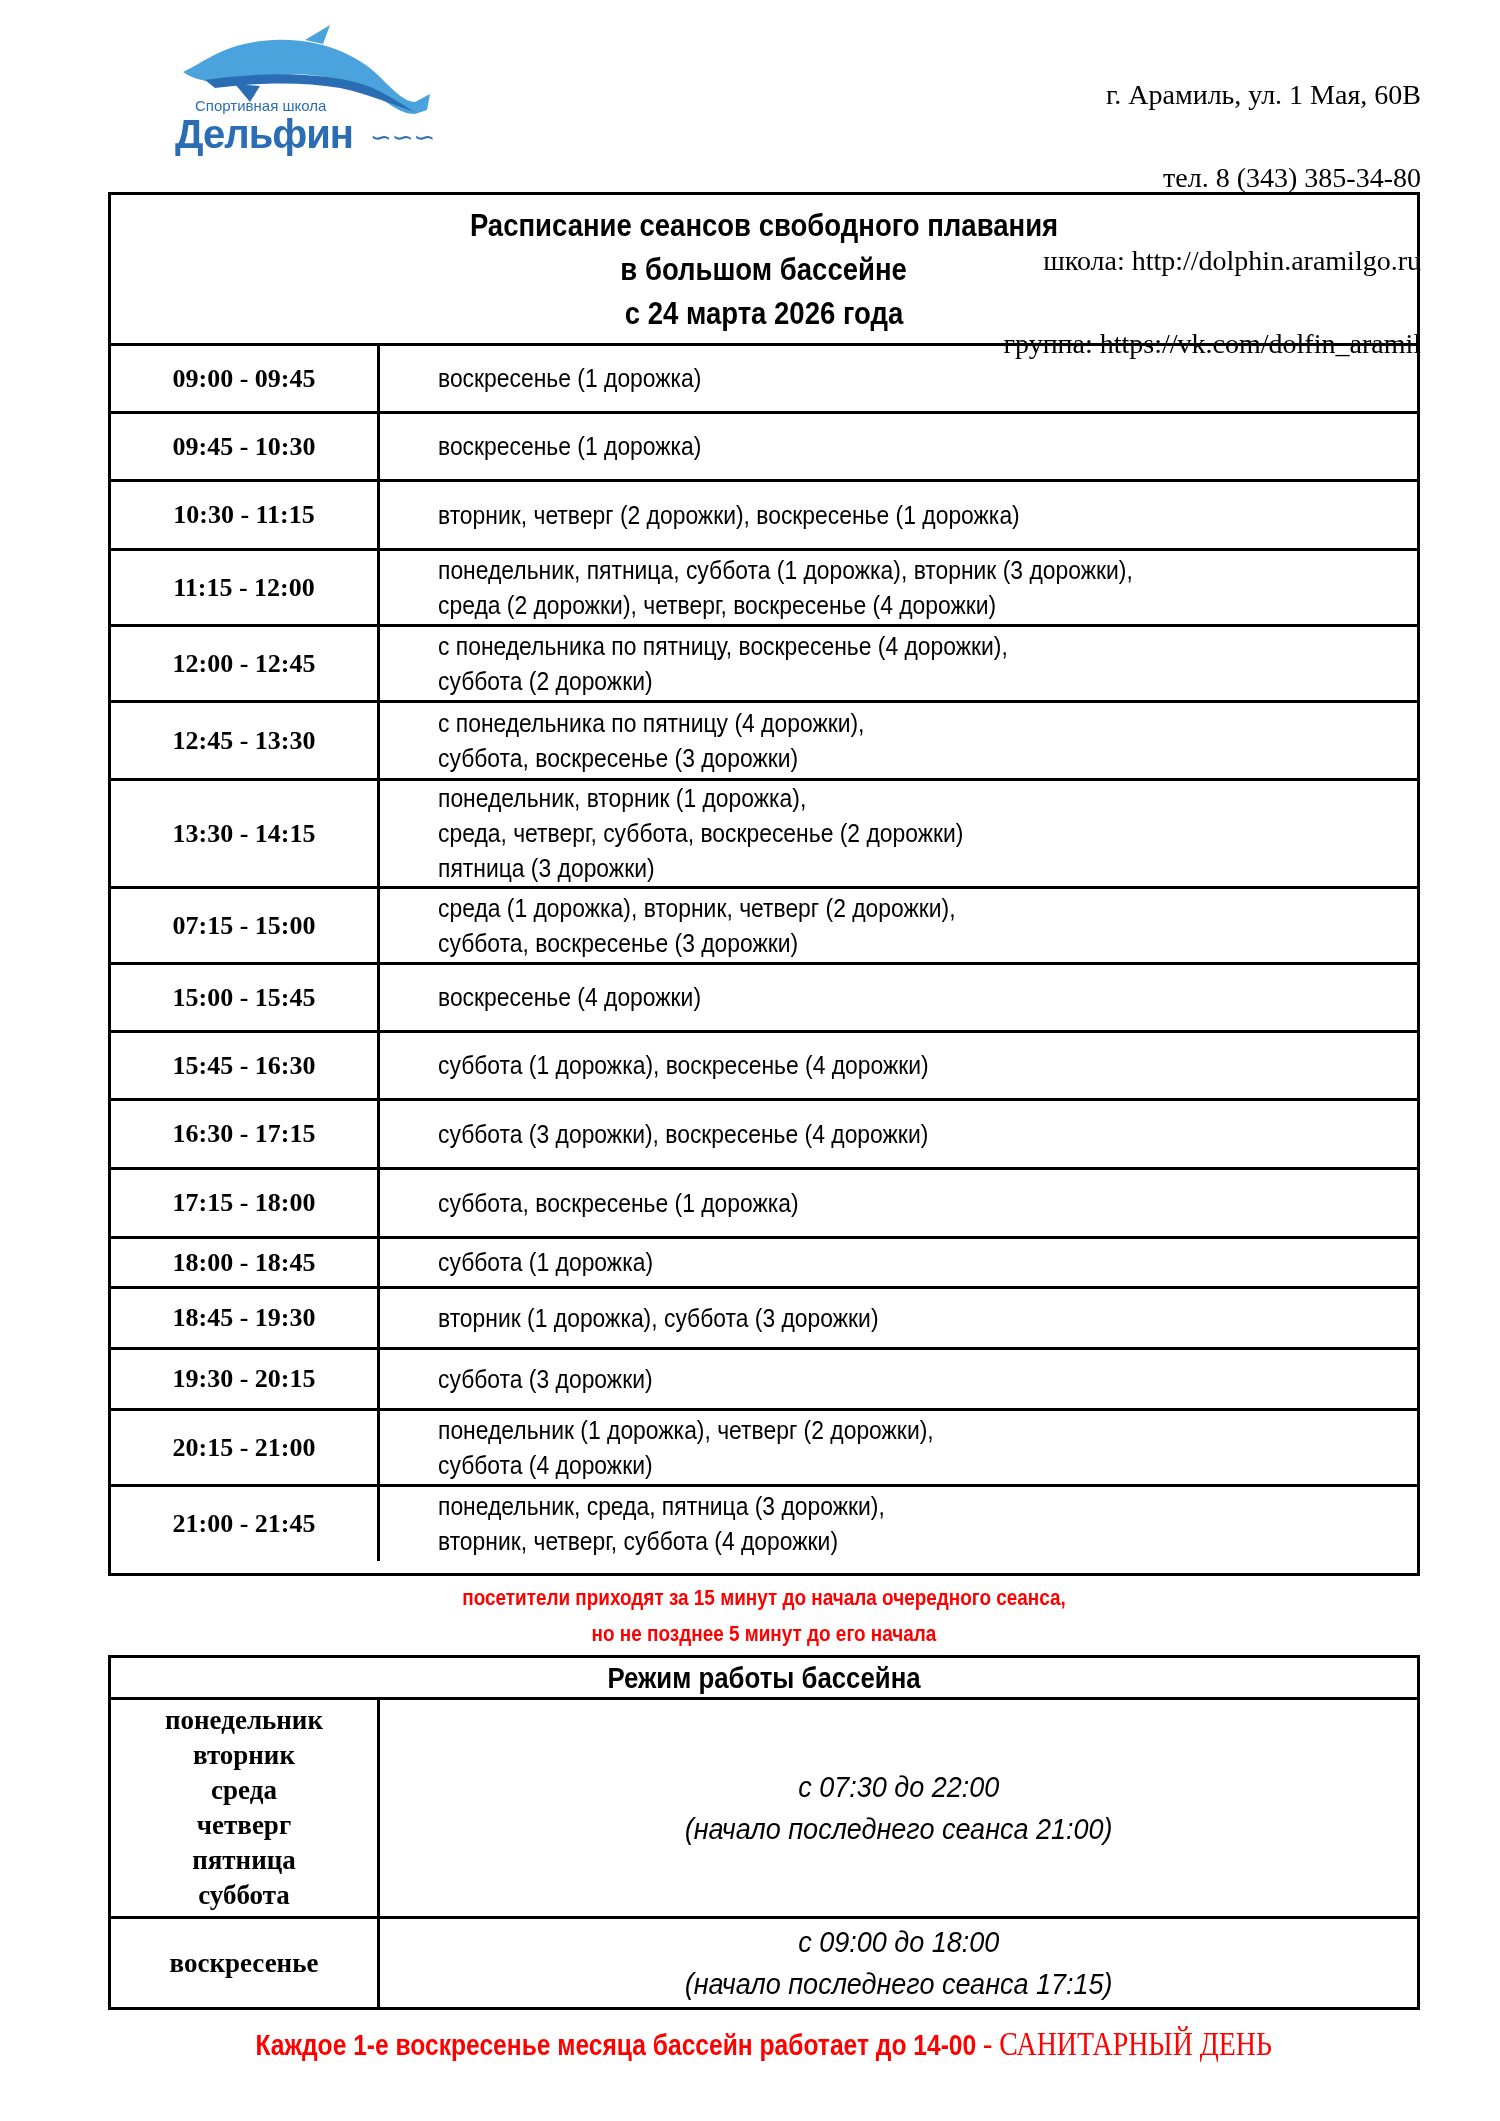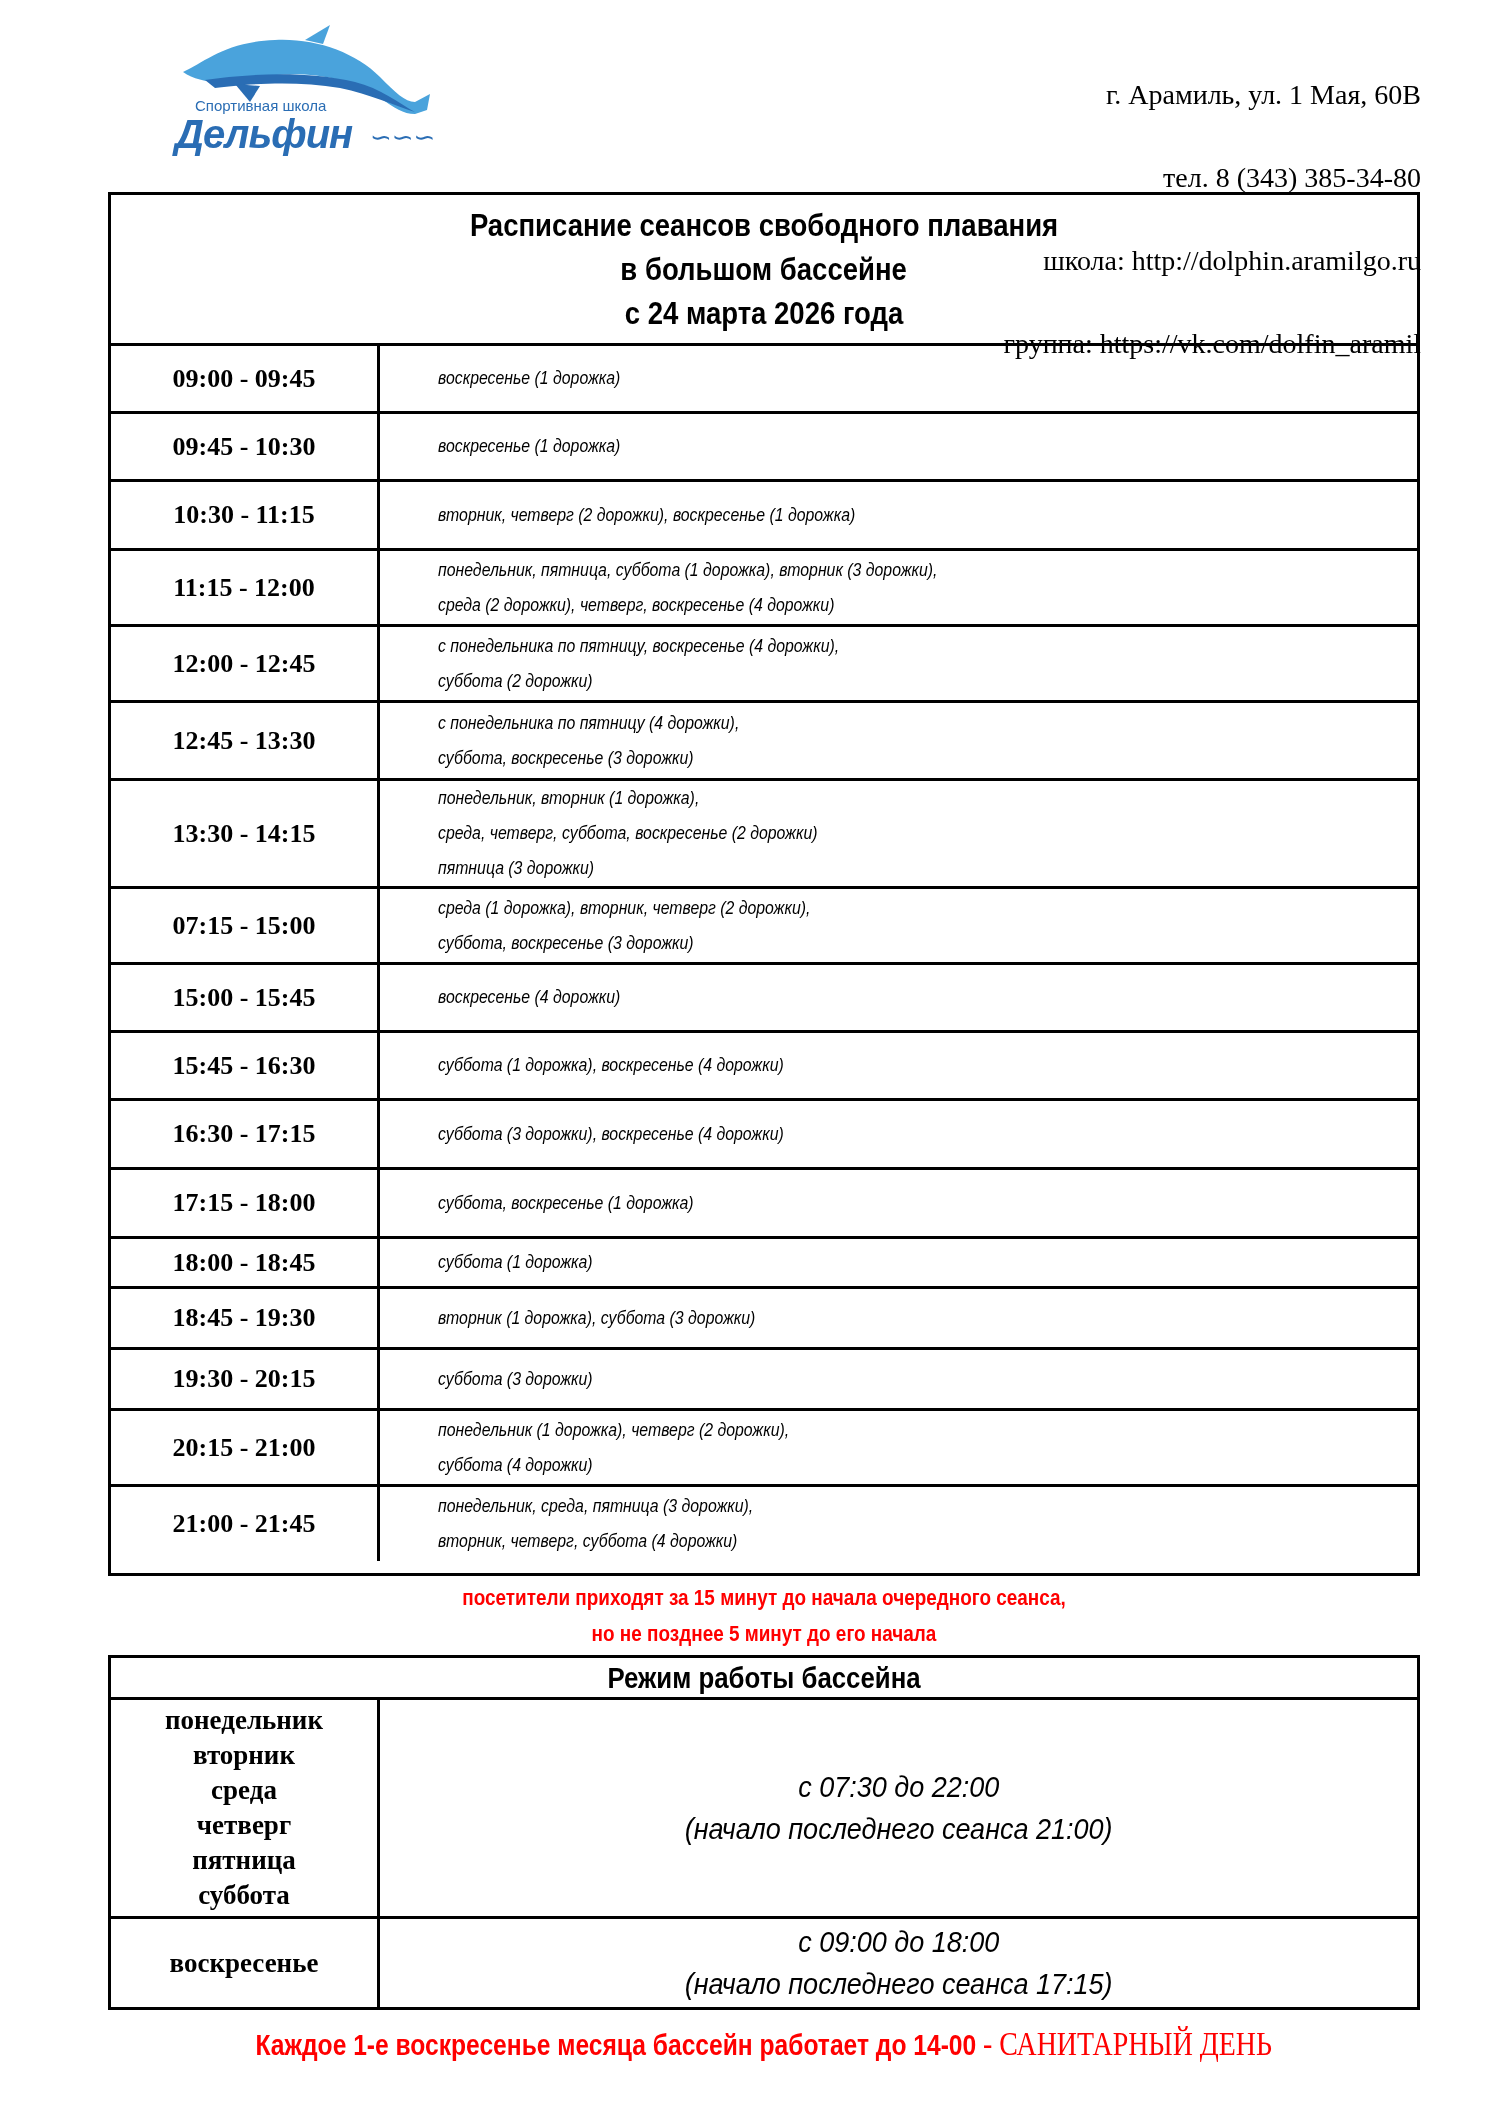--- a/index.html
+++ b/index.html
@@ -7,21 +7,21 @@
   .logo { position:absolute; left:165px; top:22px; width:300px; height:140px; }
   .contact { position:absolute; right:79px; top:30px; text-align:right; font-family:"Liberation Serif", serif; font-size:28px; line-height:37px; }
   .contact div { white-space:nowrap;margin-top:46px; }
   .tbl { position:absolute; left:108px; width:1312px; border:3px solid #000; box-sizing:border-box; }
   .t1 { top:192px; height:1384px; }
   .title { height:151px; border-bottom:3px solid #000; box-sizing:border-box; display:flex; flex-direction:column; justify-content:center; align-items:center; font-family:"Liberation Sans Narrow","Liberation Sans", sans-serif; font-weight:bold; font-size:32px; line-height:44px; }
   .title span { transform:scaleX(0.86); display:block; }
   .row { display:flex; border-bottom:3px solid #000; box-sizing:border-box; }
   .row:last-child { border-bottom:none; }
   .time { width:269px; border-right:3px solid #000; box-sizing:border-box; display:flex; align-items:center; justify-content:center; font-weight:bold; font-size:26px; font-family:"Liberation Serif", serif; }
-  .desc { flex:1; display:flex; flex-direction:column; justify-content:center; padding-left:58px; font-style:italic; font-size:18px; line-height:35px; font-family:"Liberation Sans", sans-serif; }
+  .desc { flex:1; display:flex; flex-direction:column; justify-content:center; padding-left:58px; font-size:26px; line-height:35px; font-family:"Liberation Sans", sans-serif; }
   .desc div { transform:scaleX(0.88); transform-origin:left center; white-space:nowrap; }
   .note { position:absolute; left:108px; width:1312px; text-align:center; color:#ff0000; font-weight:bold; font-size:22px; line-height:36px; font-family:"Liberation Sans", sans-serif; }
   .note div { transform:scaleX(0.86); }
   .t2 { top:1655px; height:355px; }
   .t2 .hdr { height:42px; border-bottom:3px solid #000; box-sizing:border-box; display:flex; align-items:center; justify-content:center; font-weight:bold; font-size:30px; font-family:"Liberation Sans", sans-serif; }
   .t2 .hdr span { transform:scaleX(0.86); display:block; }
   .t2 .r { display:flex; border-bottom:3px solid #000; box-sizing:border-box; }
   .t2 .r:last-child { border-bottom:none; }
   .days { width:269px; border-right:3px solid #000; box-sizing:border-box; display:flex; flex-direction:column; justify-content:center; align-items:center; font-weight:bold; font-size:27px; line-height:35px; font-family:"Liberation Serif", serif; }
   .hours { flex:1; display:flex; flex-direction:column; justify-content:center; align-items:center; font-style:italic; font-size:30px; line-height:42px; font-family:"Liberation Sans", sans-serif; }
@@ -34,21 +34,21 @@
 <body>
 
 <div class="logo">
   <svg width="300" height="140" viewBox="0 0 300 140">
     <path d="M18 50 C 40 40, 60 20, 110 18 C 150 16, 190 30, 215 55 C 230 70, 240 80, 250 80 L 265 72 L 262 88 L 250 92 C 238 92, 230 86, 215 76 C 180 52, 130 48, 90 56 C 60 62, 35 62, 18 50 Z" fill="#4aa3dc"></path>
     <path d="M40 58 C 80 52, 140 48, 190 60 C 215 66, 235 82, 250 90 C 230 84, 205 72, 175 66 C 130 58, 80 62, 50 66 Z" fill="#2a6db4"></path>
     <path d="M140 18 L 165 3 L 158 22 Z" fill="#4aa3dc"></path>
     <path d="M70 62 L 85 80 L 95 64 Z" fill="#2a6db4"></path>
   </svg>
   <div style="position:absolute;left:30px;top:75px;font-family:'Liberation Sans',sans-serif;font-size:15px;color:#2a6db4;">Спортивная школа</div>
-  <div style="position:absolute;left:10px;top:90px;font-family:'Liberation Sans',sans-serif;font-size:40px;font-weight:bold;font-style:italic;color:#2a6db4;letter-spacing:-1px;">Дельфин</div>
+  <div style="position:absolute;left:10px;top:90px;font-family:'Liberation Sans',sans-serif;font-size:40px;font-weight:bold;color:#2a6db4;letter-spacing:-1px;">Дельфин</div>
   <div style="position:absolute;left:205px;top:100px;font-size:26px;color:#2a6db4;">∽∽∽</div>
 </div>
 
 <div class="contact">
   <div>г. Арамиль, ул. 1 Мая, 60В</div>
   <div>тел. 8 (343) 385-34-80</div>
   <div>школа: http://dolphin.aramilgo.ru</div>
   <div>группа: https://vk.com/dolfin_aramil</div>
 </div>
 

